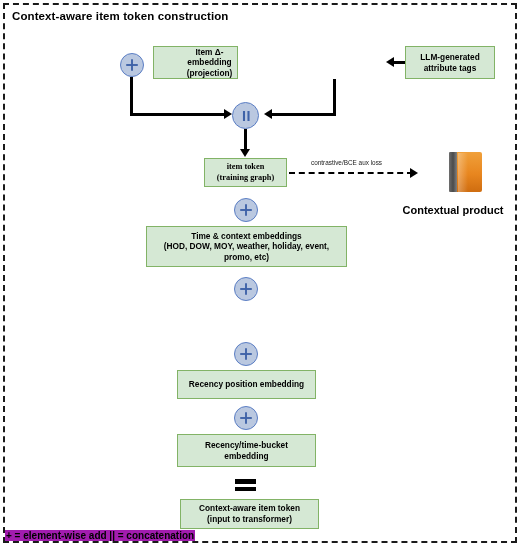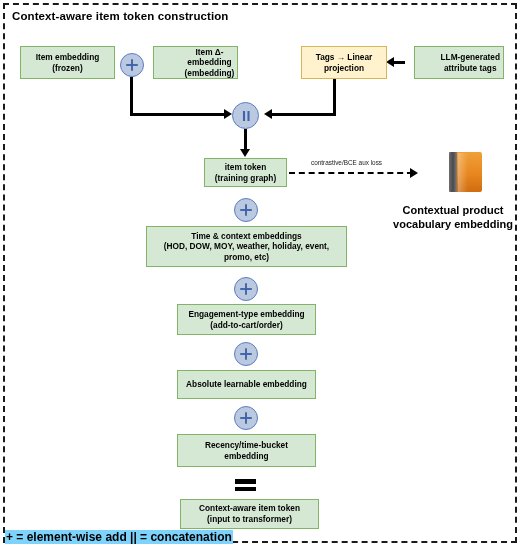--- a/index.html
+++ b/index.html
@@ -35,25 +35,25 @@
     top: 10px;
     font-size: 11.5px;
     font-weight: bold;
     color: #000000;
     letter-spacing: 0.1px;
   }
   .footer-note {
     position: absolute;
     left: 5px;
     top: 530px;
-    font-size: 12px;
+    font-size: 10px;
     font-weight: bold;
     color: #000000;
     white-space: nowrap;
-    background: #7dd3fc;
+    background: #a21caf;
     padding: 0 1px;
     z-index: 40;
   }
   
   .node {
     position: absolute;
     box-sizing: border-box;
     display: flex;
     align-items: center;
     justify-content: center;
@@ -187,50 +187,38 @@
 </style>
 </head>
 <body>
 
 <div id="canvas">
 
   <div class="frame"></div>
 
   <div class="title">Context-aware item token construction</div>
 
-  <div class="node green" style="left:20px; top:46px; width:95px; height:33px;">
-    <span class="txt">
-      <span>Item embedding</span><br>
-      <span>(frozen)</span>
-    </span>
-  </div>
 
   <div class="op" style="left:120px; top:53px; width:24px; height:24px;">
     <svg width="16" height="16" viewBox="0 0 16 16">
       <line x1="8" y1="2.2" x2="8" y2="13.8" stroke="#3f63a8" stroke-width="1.9"></line>
       <line x1="2.2" y1="8" x2="13.8" y2="8" stroke="#3f63a8" stroke-width="1.9"></line>
     </svg>
   </div>
 
   <div class="node green" style="left:153px; top:46px; width:85px; height:33px;padding-left:28px;">
     <span class="txt">
       <span>Item Δ-</span><br>
       <span>embedding</span><br>
-      <span>(embedding)</span>
-    </span>
-  </div>
-
-  <div class="node orange" style="left:301px; top:46px; width:86px; height:33px;">
-    <span class="txt">
-      <span>Tags → Linear</span><br>
-      <span>projection</span>
-    </span>
-  </div>
-
-  <div class="node green" style="left:414px; top:46px; width:90px; height:33px;justify-content:flex-end;">
+      <span>(projection)</span>
+    </span>
+  </div>
+
+
+  <div class="node green" style="left:405px; top:46px; width:90px; height:33px;">
     <span class="txt">
       <span>LLM-generated</span><br>
       <span>attribute tags</span>
     </span>
   </div>
 
   <div class="line" style="left:391px; top:61px; width:14px; height:3px;"></div>
   <div class="arrowhead ah-left" style="left:386px; top:56.5px;"></div>
 
   <div class="op" style="left:232px; top:102px; width:27px; height:27px;">
@@ -245,39 +233,38 @@
   <div class="line" style="left:130px; top:113px; width:96px; height:3px;"></div>
   <div class="arrowhead ah-right" style="left:224px; top:109px;"></div>
 
   <div class="line" style="left:333px; top:79px; width:3px; height:36px;"></div>
   <div class="line" style="left:272px; top:113px; width:64px; height:3px;"></div>
   <div class="arrowhead ah-left" style="left:264px; top:109px;"></div>
 
   <div class="line" style="left:244px; top:129px; width:3px; height:22px;"></div>
   <div class="arrowhead ah-down" style="left:240px; top:149px;"></div>
 
-  <div class="node green" style="left:204px; top:158px; width:83px; height:29px;">
+  <div class="node green" style="left:204px; top:158px; width:83px; height:29px;font-family:Liberation Serif, serif;">
     <span class="txt">
       <span>item token</span><br>
       <span>(training graph)</span>
     </span>
   </div>
 
   <div class="dashline" style="left:289px; top:172px; width:124px;"></div>
   <div class="arrowhead ah-right" style="left:410px; top:168px;"></div>
   <div class="aux-label" style="left:311px; top:159px;">contrastive/BCE aux loss</div>
 
   <div class="book" style="left:449px; top:152px;">
     <div class="spine"></div>
     <div class="cover"></div>
     <div class="gloss"></div>
   </div>
   <div class="caption" style="left:385px; top:203px; width:136px;">
     <span class="b">Contextual product</span>
-    <span class="b">vocabulary embedding</span>
   </div>
 
   <div class="op" style="left:234px; top:198px; width:24px; height:24px;">
     <svg width="16" height="16" viewBox="0 0 16 16">
       <line x1="8" y1="2.2" x2="8" y2="13.8" stroke="#3f63a8" stroke-width="1.9"></line>
       <line x1="2.2" y1="8" x2="13.8" y2="8" stroke="#3f63a8" stroke-width="1.9"></line>
     </svg>
   </div>
 
   <div class="node green" style="left:146px; top:226px; width:201px; height:41px;justify-content:center;">
@@ -288,36 +275,30 @@
     </span>
   </div>
 
   <div class="op" style="left:234px; top:277px; width:24px; height:24px;">
     <svg width="16" height="16" viewBox="0 0 16 16">
       <line x1="8" y1="2.2" x2="8" y2="13.8" stroke="#3f63a8" stroke-width="1.9"></line>
       <line x1="2.2" y1="8" x2="13.8" y2="8" stroke="#3f63a8" stroke-width="1.9"></line>
     </svg>
   </div>
 
-  <div class="node green" style="left:177px; top:304px; width:139px; height:31px;">
-    <span class="txt">
-      <span>Engagement-type embedding</span><br>
-      <span>(add-to-cart/order)</span>
-    </span>
-  </div>
 
   <div class="op" style="left:234px; top:342px; width:24px; height:24px;">
     <svg width="16" height="16" viewBox="0 0 16 16">
       <line x1="8" y1="2.2" x2="8" y2="13.8" stroke="#3f63a8" stroke-width="1.9"></line>
       <line x1="2.2" y1="8" x2="13.8" y2="8" stroke="#3f63a8" stroke-width="1.9"></line>
     </svg>
   </div>
 
   <div class="node green" style="left:177px; top:370px; width:139px; height:29px;">
-    <span class="txt">Absolute learnable embedding</span>
+    <span class="txt">Recency position embedding</span>
   </div>
 
   <div class="op" style="left:234px; top:406px; width:24px; height:24px;">
     <svg width="16" height="16" viewBox="0 0 16 16">
       <line x1="8" y1="2.2" x2="8" y2="13.8" stroke="#3f63a8" stroke-width="1.9"></line>
       <line x1="2.2" y1="8" x2="13.8" y2="8" stroke="#3f63a8" stroke-width="1.9"></line>
     </svg>
   </div>
 
   <div class="node green" style="left:177px; top:434px; width:139px; height:33px;">

